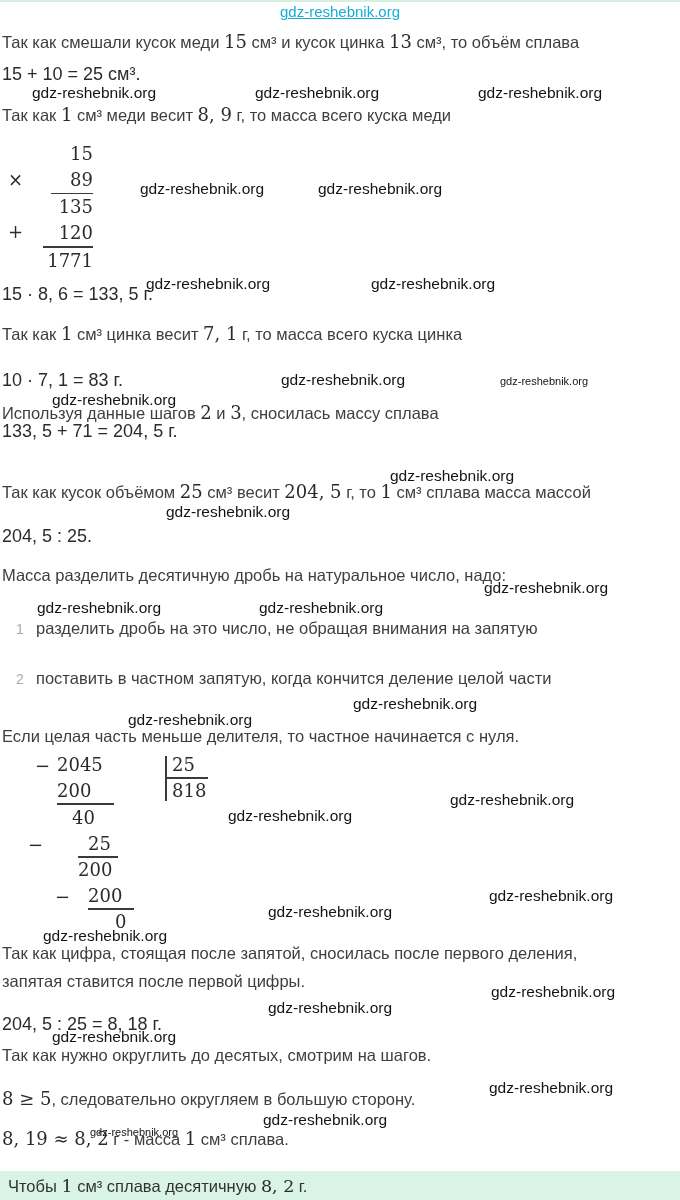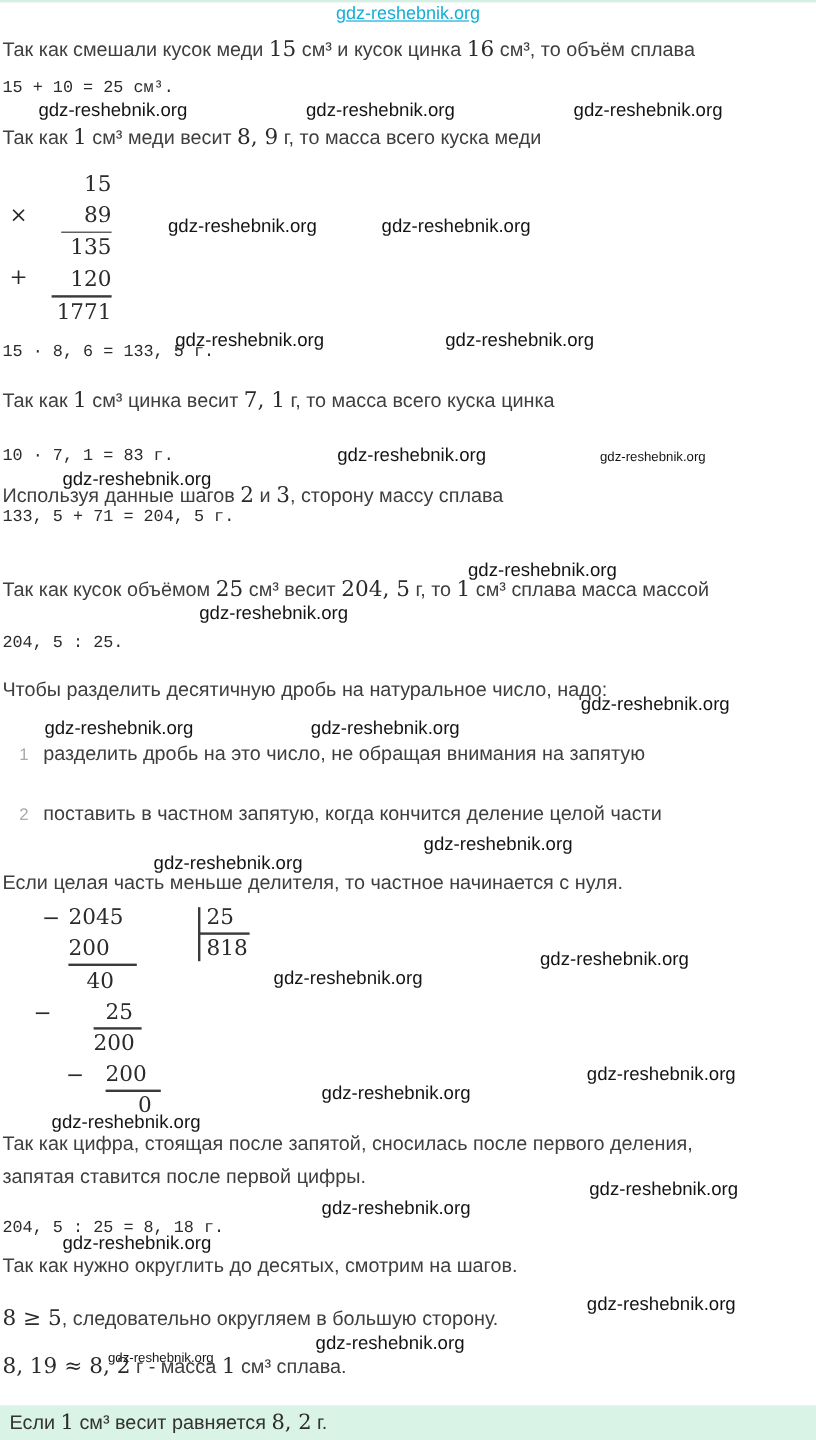--- a/index.html
+++ b/index.html
@@ -4,21 +4,21 @@
 <style>
   *{box-sizing:border-box}
   html,body{margin:0;padding:0}
   body{width:680px;height:1200px;background:#ffffff;position:relative;overflow:hidden;
        font-family:"Liberation Sans",sans-serif;}
   .top-strip{position:absolute;top:0;left:0;width:100%;height:2px;background:#d4f0e2}
   .site-link{position:absolute;top:3px;left:0;width:100%;text-align:center;font-size:15px;
              color:#14aed6;text-decoration:underline;cursor:pointer;display:block}
   .line{position:absolute;left:2px;margin:0;white-space:nowrap;font-size:16.5px;color:#3e3e3e;line-height:22px}
   .math{font-family:"DejaVu Serif","Liberation Serif",serif;font-size:18px;color:#2b2b2b}
-  .eq{font-family:Liberation Mono, monospace;font-size:14px;color:#2b2b2b}
+  .eq{font-family:Liberation Sans, sans-serif;font-size:18px;color:#2b2b2b}
   .wm{position:absolute;font-size:15.5px;color:#141414;white-space:nowrap}
   .wm-small{font-size:11px}
   
   .mult{position:absolute;top:141px;left:0;width:93px;font-family:"DejaVu Serif","Liberation Serif",serif;
         font-size:18px;color:#2b2b2b}
   .mrow{height:26px;line-height:26px;text-align:right}
   .mrule{height:1.4px;background:#3a3a3a}
   .mrule.r1{width:42px;margin-left:51px}
   .mrule.r2{width:50px;margin-left:43px}
   .mult .op{position:absolute;left:8px;line-height:26px}
@@ -67,44 +67,44 @@
       <span class="wm" style="left: 268px; top: 903px;">gdz-reshebnik.org</span>
       <span class="wm" style="left: 43px; top: 927px;">gdz-reshebnik.org</span>
       <span class="wm" style="left: 491px; top: 983px;">gdz-reshebnik.org</span>
       <span class="wm" style="left: 268px; top: 999px;">gdz-reshebnik.org</span>
       <span class="wm" style="left: 52px; top: 1028px;">gdz-reshebnik.org</span>
       <span class="wm" style="left: 489px; top: 1079px;">gdz-reshebnik.org</span>
       <span class="wm" style="left: 263px; top: 1111px;">gdz-reshebnik.org</span>
       <span class="wm wm-small" style="left: 90px; top: 1126px;">gdz-reshebnik.org</span>
     </div>
 
-  <p class="line" style="top:31px"><span class="txt">Так как смешали кусок меди </span><span class="math">15</span><span class="txt"> см³ и кусок цинка </span><span class="math">16</span><span class="txt"> см³, то объём сплава</span></p>
+  <p class="line" style="top:31px"><span class="txt">Так как смешали кусок меди </span><span class="math">15</span><span class="txt"> см³ и кусок цинка </span><span class="math">13</span><span class="txt"> см³, то объём сплава</span></p>
   <p class="line eq" style="top:63px">15 + 10 = 25 см³.</p>
   <p class="line" style="top:104px"><span class="txt">Так как </span><span class="math">1</span><span class="txt"> см³ меди весит </span><span class="math">8, 9</span><span class="txt"> г, то масса всего куска меди</span></p>
 
   <div class="mult">
     <span class="op" style="top:26px">×</span>
     <span class="op" style="top:78px">+</span>
     <div class="mrow">15</div>
     <div class="mrow">89</div>
     <div class="mrule r1"></div>
     <div class="mrow">135</div>
     <div class="mrow">120</div>
     <div class="mrule r2"></div>
     <div class="mrow">1771</div>
   </div>
 
   <p class="line eq" style="top:283px">15 · 8, 6 = 133, 5 г.</p>
   <p class="line" style="top:323px"><span class="txt">Так как </span><span class="math">1</span><span class="txt"> см³ цинка весит </span><span class="math">7, 1</span><span class="txt"> г, то масса всего куска цинка</span></p>
   <p class="line eq" style="top:369px">10 · 7, 1 = 83 г.</p>
-  <p class="line" style="top:402px"><span class="txt">Используя данные шагов </span><span class="math">2</span><span class="txt"> и </span><span class="math">3</span><span class="txt">, сторону массу сплава</span></p>
+  <p class="line" style="top:402px"><span class="txt">Используя данные шагов </span><span class="math">2</span><span class="txt"> и </span><span class="math">3</span><span class="txt">, сносилась массу сплава</span></p>
   <p class="line eq" style="top:420px">133, 5 + 71 = 204, 5 г.</p>
   <p class="line" style="top:481px"><span class="txt">Так как кусок объёмом </span><span class="math">25</span><span class="txt"> см³ весит </span><span class="math">204, 5</span><span class="txt"> г, то </span><span class="math">1</span><span class="txt"> см³ сплава масса массой</span></p>
   <p class="line eq" style="top:525px">204, 5 : 25.</p>
-  <p class="line" style="top:564px"><span class="txt">Чтобы разделить десятичную дробь на натуральное число, надо:</span></p>
+  <p class="line" style="top:564px"><span class="txt">Масса разделить десятичную дробь на натуральное число, надо:</span></p>
 
   <div class="list-item" style="top:617px">
     <span class="li-num">1</span><span><span class="txt">разделить дробь на это число, не обращая внимания на запятую</span></span>
   </div>
   <div class="list-item" style="top:667px">
     <span class="li-num">2</span><span><span class="txt">поставить в частном запятую, когда кончится деление целой части</span></span>
   </div>
 
   <p class="line" style="top:725px"><span class="txt">Если целая часть меньше делителя, то частное начинается с нуля.</span></p>
 
@@ -129,15 +129,15 @@
   </div>
 
   <p class="line" style="top:942px"><span class="txt">Так как цифра, стоящая после запятой, сносилась после первого деления,</span></p>
   <p class="line" style="top:970px"><span class="txt">запятая ставится после первой цифры.</span></p>
   <p class="line eq" style="top:1013px">204, 5 : 25 = 8, 18 г.</p>
   <p class="line" style="top:1044px"><span class="txt">Так как нужно округлить до десятых, смотрим на шагов.</span></p>
   <p class="line" style="top:1088px"><span class="math">8 ≥ 5</span><span class="txt">, следовательно округляем в большую сторону.</span></p>
   <p class="line" style="top:1128px"><span class="math">8, 19 ≈ 8, 2</span><span class="txt"> г - масса </span><span class="math">1</span><span class="txt"> см³ сплава.</span></p>
 
   <div class="footer">
-    <span><span class="txt">Если </span><span class="math">1</span><span class="txt"> см³ весит равняется </span><span class="math">8, 2</span><span class="txt"> г.</span></span>
+    <span><span class="txt">Чтобы </span><span class="math">1</span><span class="txt"> см³ сплава десятичную </span><span class="math">8, 2</span><span class="txt"> г.</span></span>
   </div>
 </div>
 
 </body></html>

